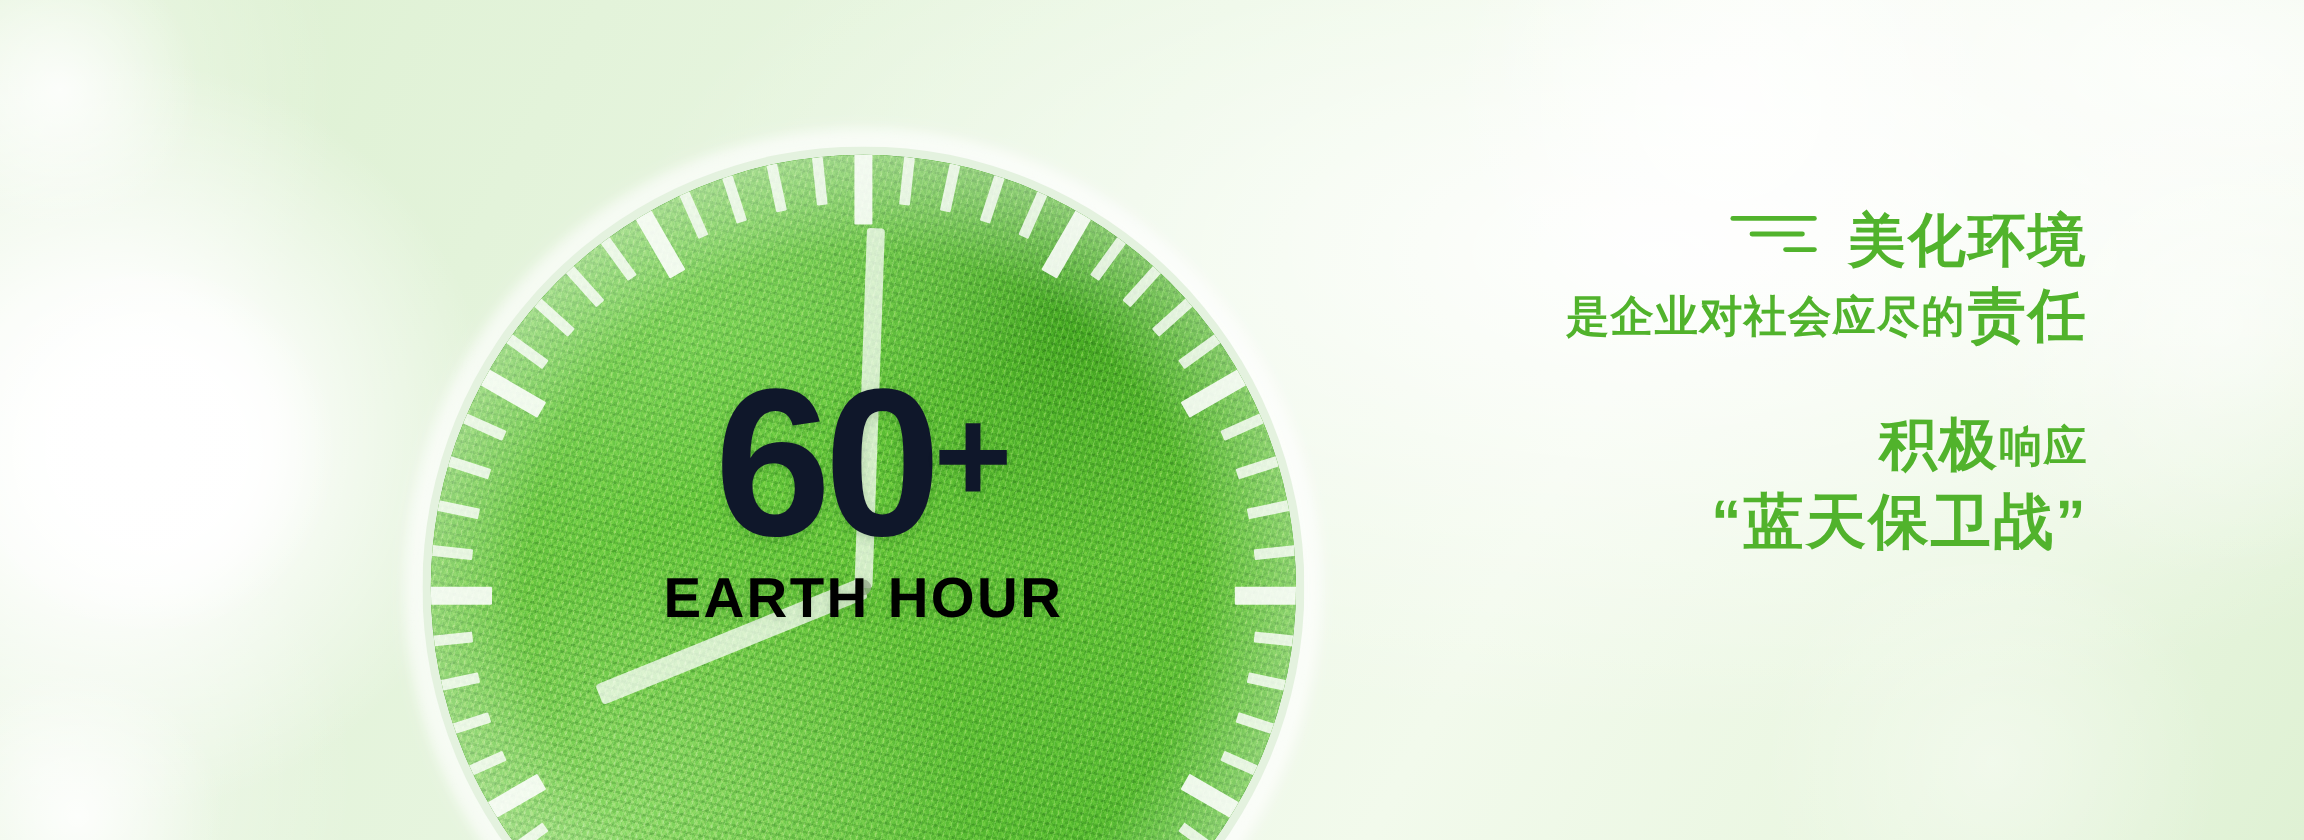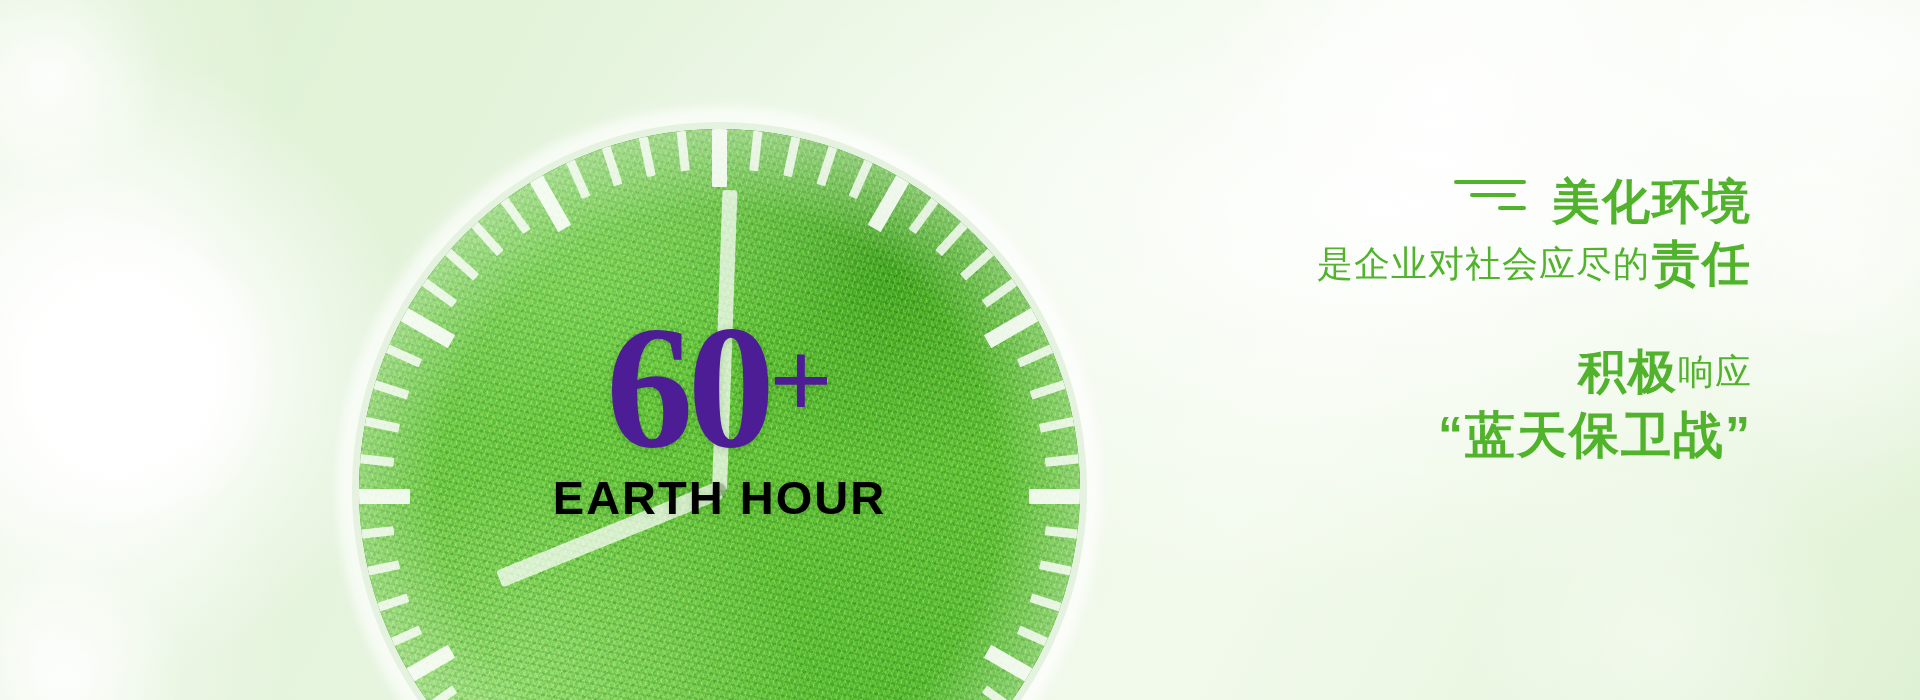--- a/index.html
+++ b/index.html
@@ -84,50 +84,50 @@
   .hand-pin{
     position:absolute;left:50%;top:50%;width:13px;height:13px;margin:-6.5px 0 0 -6.5px;
     border-radius:50%;background:rgba(150,170,140,0.75);
   }
   .logo{
     position:absolute;left:0;right:0;top:176px;text-align:center;
     pointer-events:none;
   }
   .logo .num{
     display:inline-block;
-    font-family:Liberation Serif, serif;
-    font-weight:bold;color:#4c1d95;
+    font-family:Liberation Sans, sans-serif;
+    font-weight:bold;color:#0f172a;
     font-size:175px;line-height:150px;letter-spacing:-6px;
     text-shadow:0 2px 10px rgba(0,60,0,0.18);
   }
   .logo .plus{
     font-size:112px;font-weight:bold;vertical-align:28px;letter-spacing:0;
   }
   .logo .eh{
     display:block;margin-top:8px;
     font-weight:bold;color:#000000;font-size:47px;letter-spacing:2px;
     text-shadow:0 2px 10px rgba(0,60,0,0.18);
   }
 
   
-  .copy{position:absolute;right:168px;top:0;width:760px;text-align:right;}
+  .copy{position:absolute;right:180px;top:0;width:760px;text-align:right;}
   .block{position:relative;}
   .block.b1{margin-top:178px;}
   .block.b2{margin-top:60px;}
   .row{display:flex;align-items:center;justify-content:flex-end;white-space:nowrap;}
   .rules{display:inline-block;margin-right:26px;margin-bottom:6px;}
   .rule{height:4px;border-radius:2px;background:#51b32c;margin-left:auto;margin-bottom:9px;}
   .rule.r1{width:72px;}
   .rule.r2{width:46px;margin-right:10px;}
   .rule.r3{width:28px;margin-right:0px;}
   .big{
     color:#51b32c;font-weight:bold;font-size:48px;line-height:1.0;letter-spacing:2px;
   }
   .mid{
-    color:#51b32c;font-weight:normal;font-size:36px;line-height:1.0;letter-spacing:1px;text-align:right;
+    color:#51b32c;font-weight:bold;font-size:36px;line-height:1.0;letter-spacing:1px;text-align:right;
   }
   .line2{margin-top:14px;}
   .line2 .mid{vertical-align:baseline;}
   .line2 .big{margin-left:2px;}
   .b2 .line-a{font-size:38px;}
   .line3{margin-top:4px;}
   .line4{margin-top:14px;}
   .quote{color:#51b32c;font-weight:bold;font-size:50px;letter-spacing:2px;line-height:1.0;}
 </style>
 </head>

